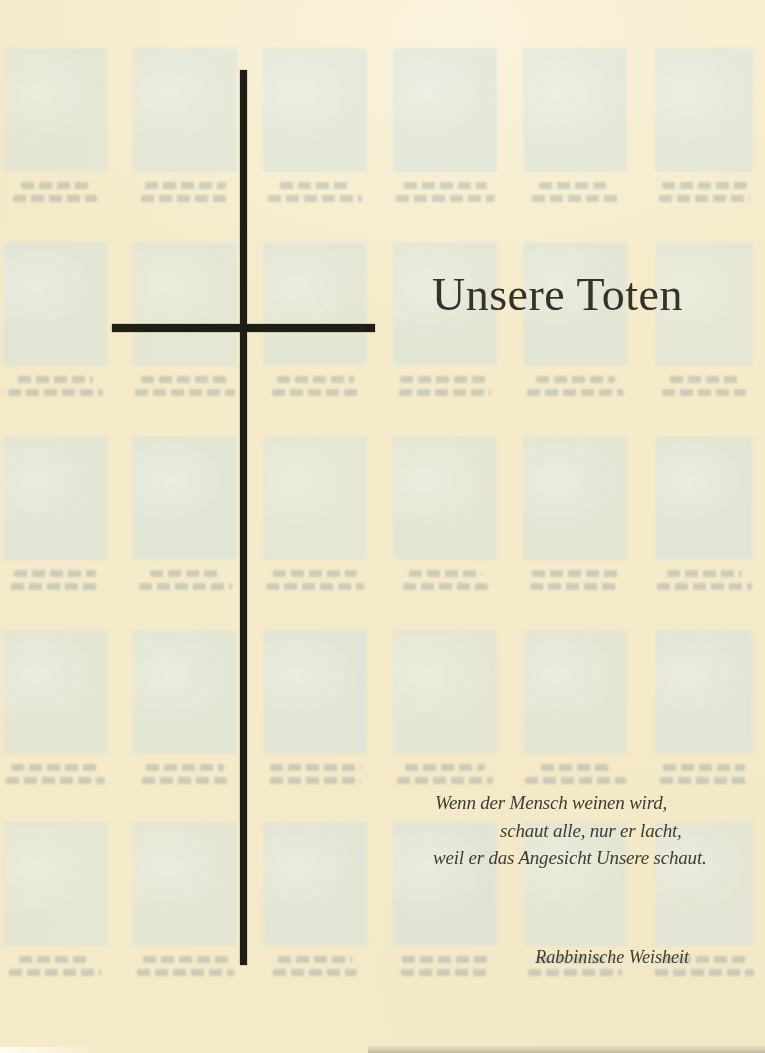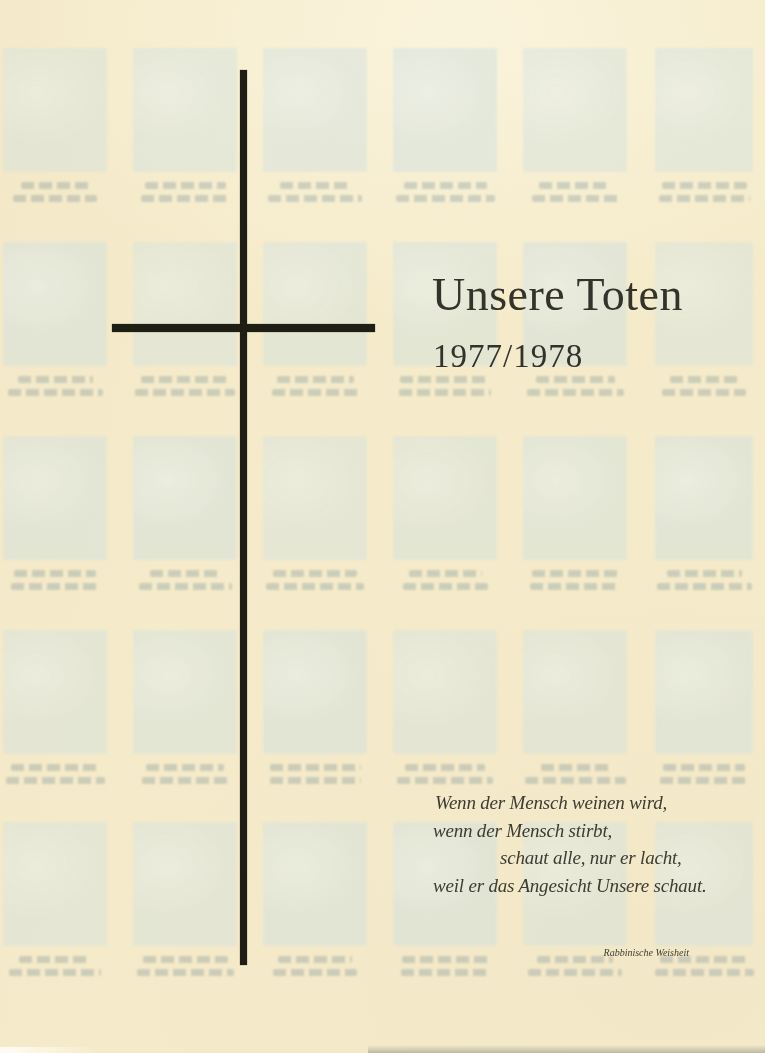--- a/index.html
+++ b/index.html
@@ -65,21 +65,21 @@
     font-style: italic; font-size: 19px; line-height: 27.5px;
     letter-spacing: -0.2px; color: #3e3c32; white-space: nowrap;
   }
   .qline-0 { margin-left: 2px; }
   .qline-1 { margin-left: 64px; }
   .qline-2 { margin-left: 0; }
   .qline-3 { margin-left: 67px; }
   .qline-4 { margin-left: 0; }
   #attribution {
     position: absolute; right: 76px; top: 948px;
-    font-style: italic; font-size: 10px; line-height: 1;
+    font-style: italic; font-size: 18px; line-height: 1;
     color: #3e3c32; white-space: nowrap; text-align: right;
   }
 
   
   #edge-highlight {
     position: absolute; left: 0; bottom: 0; width: 100px; height: 6px;
     background: linear-gradient(to right, #fffdf3, rgba(255,253,243,0));
   }
   #edge-shadow {
     position: absolute; left: 368px; right: 0; bottom: 0; height: 8px;
@@ -183,25 +183,23 @@
       <div class="st-cap" style="left: 659.5px; top: 956px; width: 89px;"></div>
       <div class="st-cap" style="left: 654.5px; top: 969px; width: 99px;"></div>
     </div>
 
   <div>
     <div class="cross-v"></div>
     <div class="cross-h"></div>
   </div>
 
   <h1 id="title">Unsere Toten</h1>
-  <div id="years">1977/1978</div>
 
   <div id="quote">
     <div class="qline qline-0">Wenn der Mensch weinen wird,</div>
-    <div class="qline qline-2">wenn der Mensch stirbt,</div>
     <div class="qline qline-3">schaut alle, nur er lacht,</div>
     <div class="qline qline-4">weil er das Angesicht Unsere schaut.</div>
   </div>
 
   <div id="attribution">Rabbinische Weisheit</div>
 
   <div id="edge-highlight"></div>
   <div id="edge-shadow"></div>
 
 </div>

